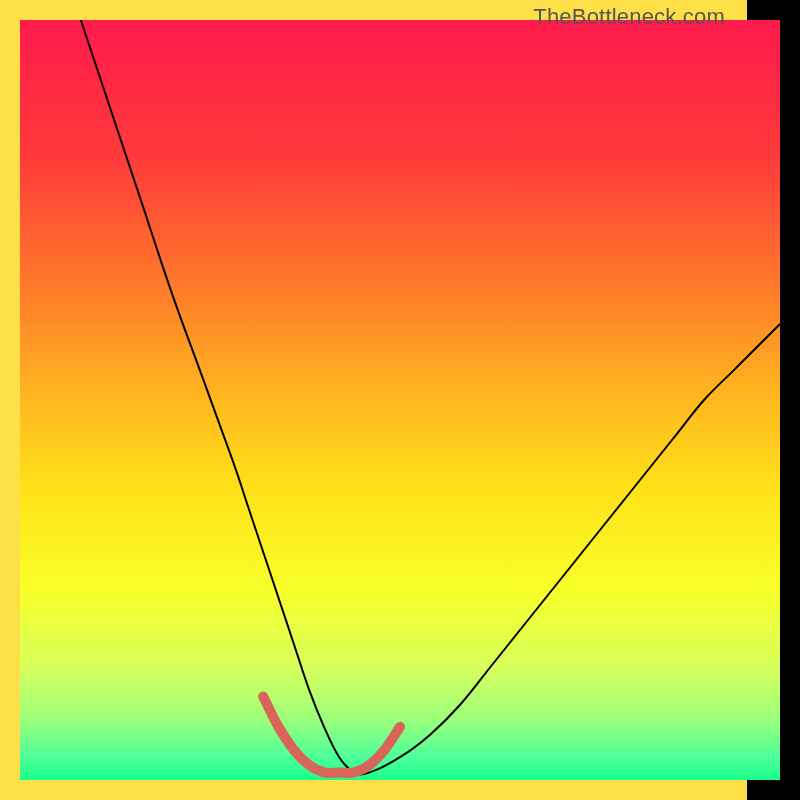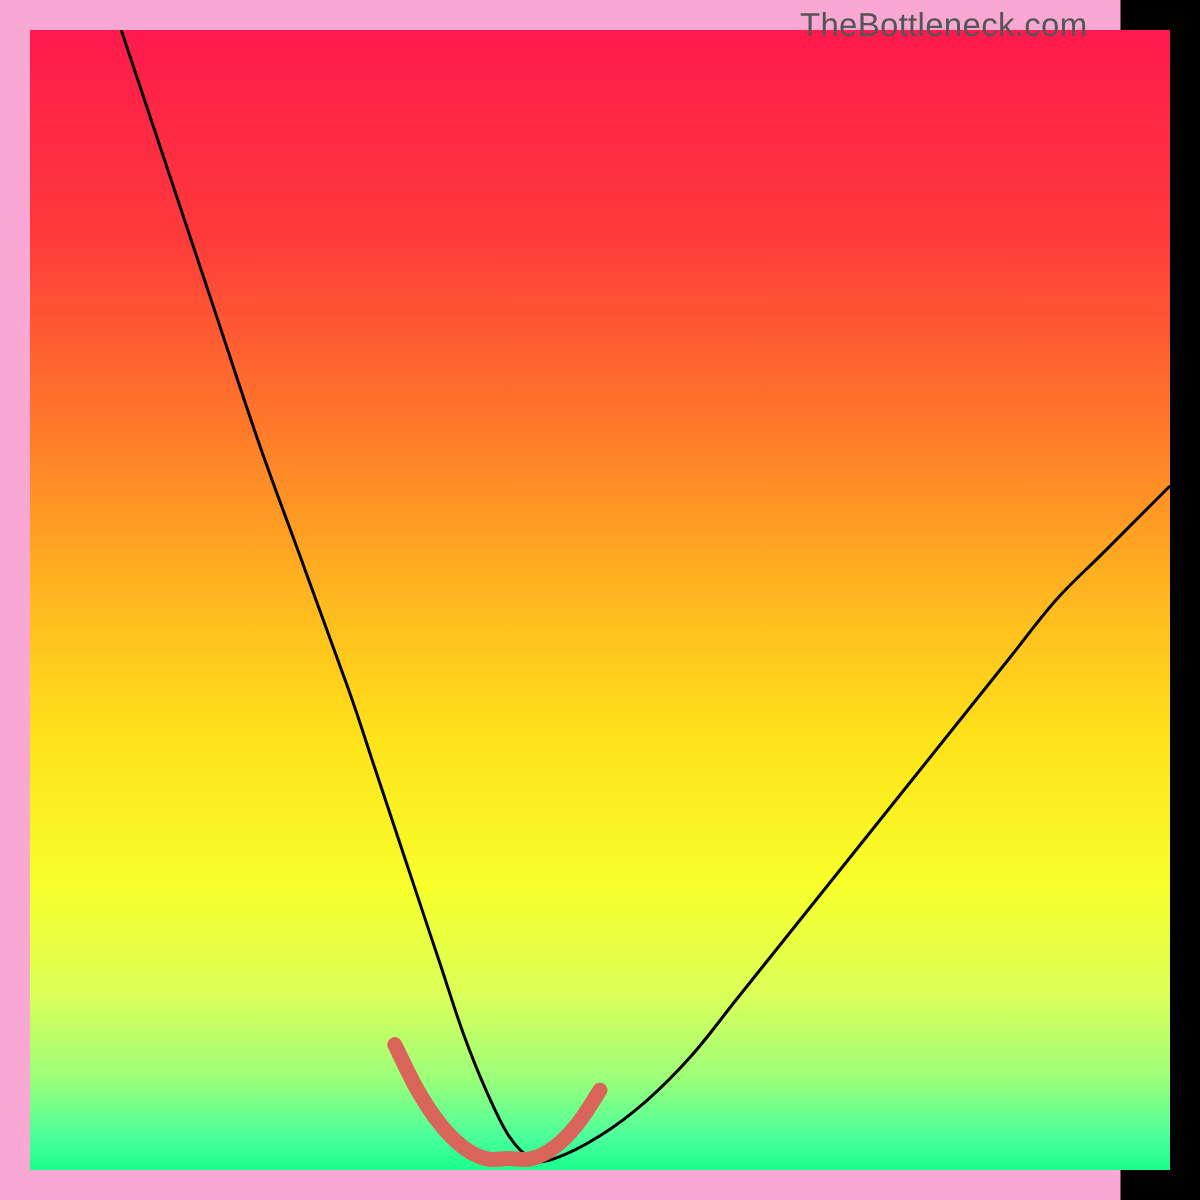--- a/index.html
+++ b/index.html
@@ -10,21 +10,21 @@
     height: 800px;
     overflow: hidden;
     position: relative;
   }
   .frame {
     position: absolute;
     top: 0;
     left: 0;
     width: 747px;
     height: 800px;
-    background: #f9a8d4;
+    background: #fde047;
   }
   .plot-area {
     position: absolute;
     top: 20px;
     left: 20px;
     width: 760px;
     height: 760px;
   }
   .watermark {
     position: absolute;

